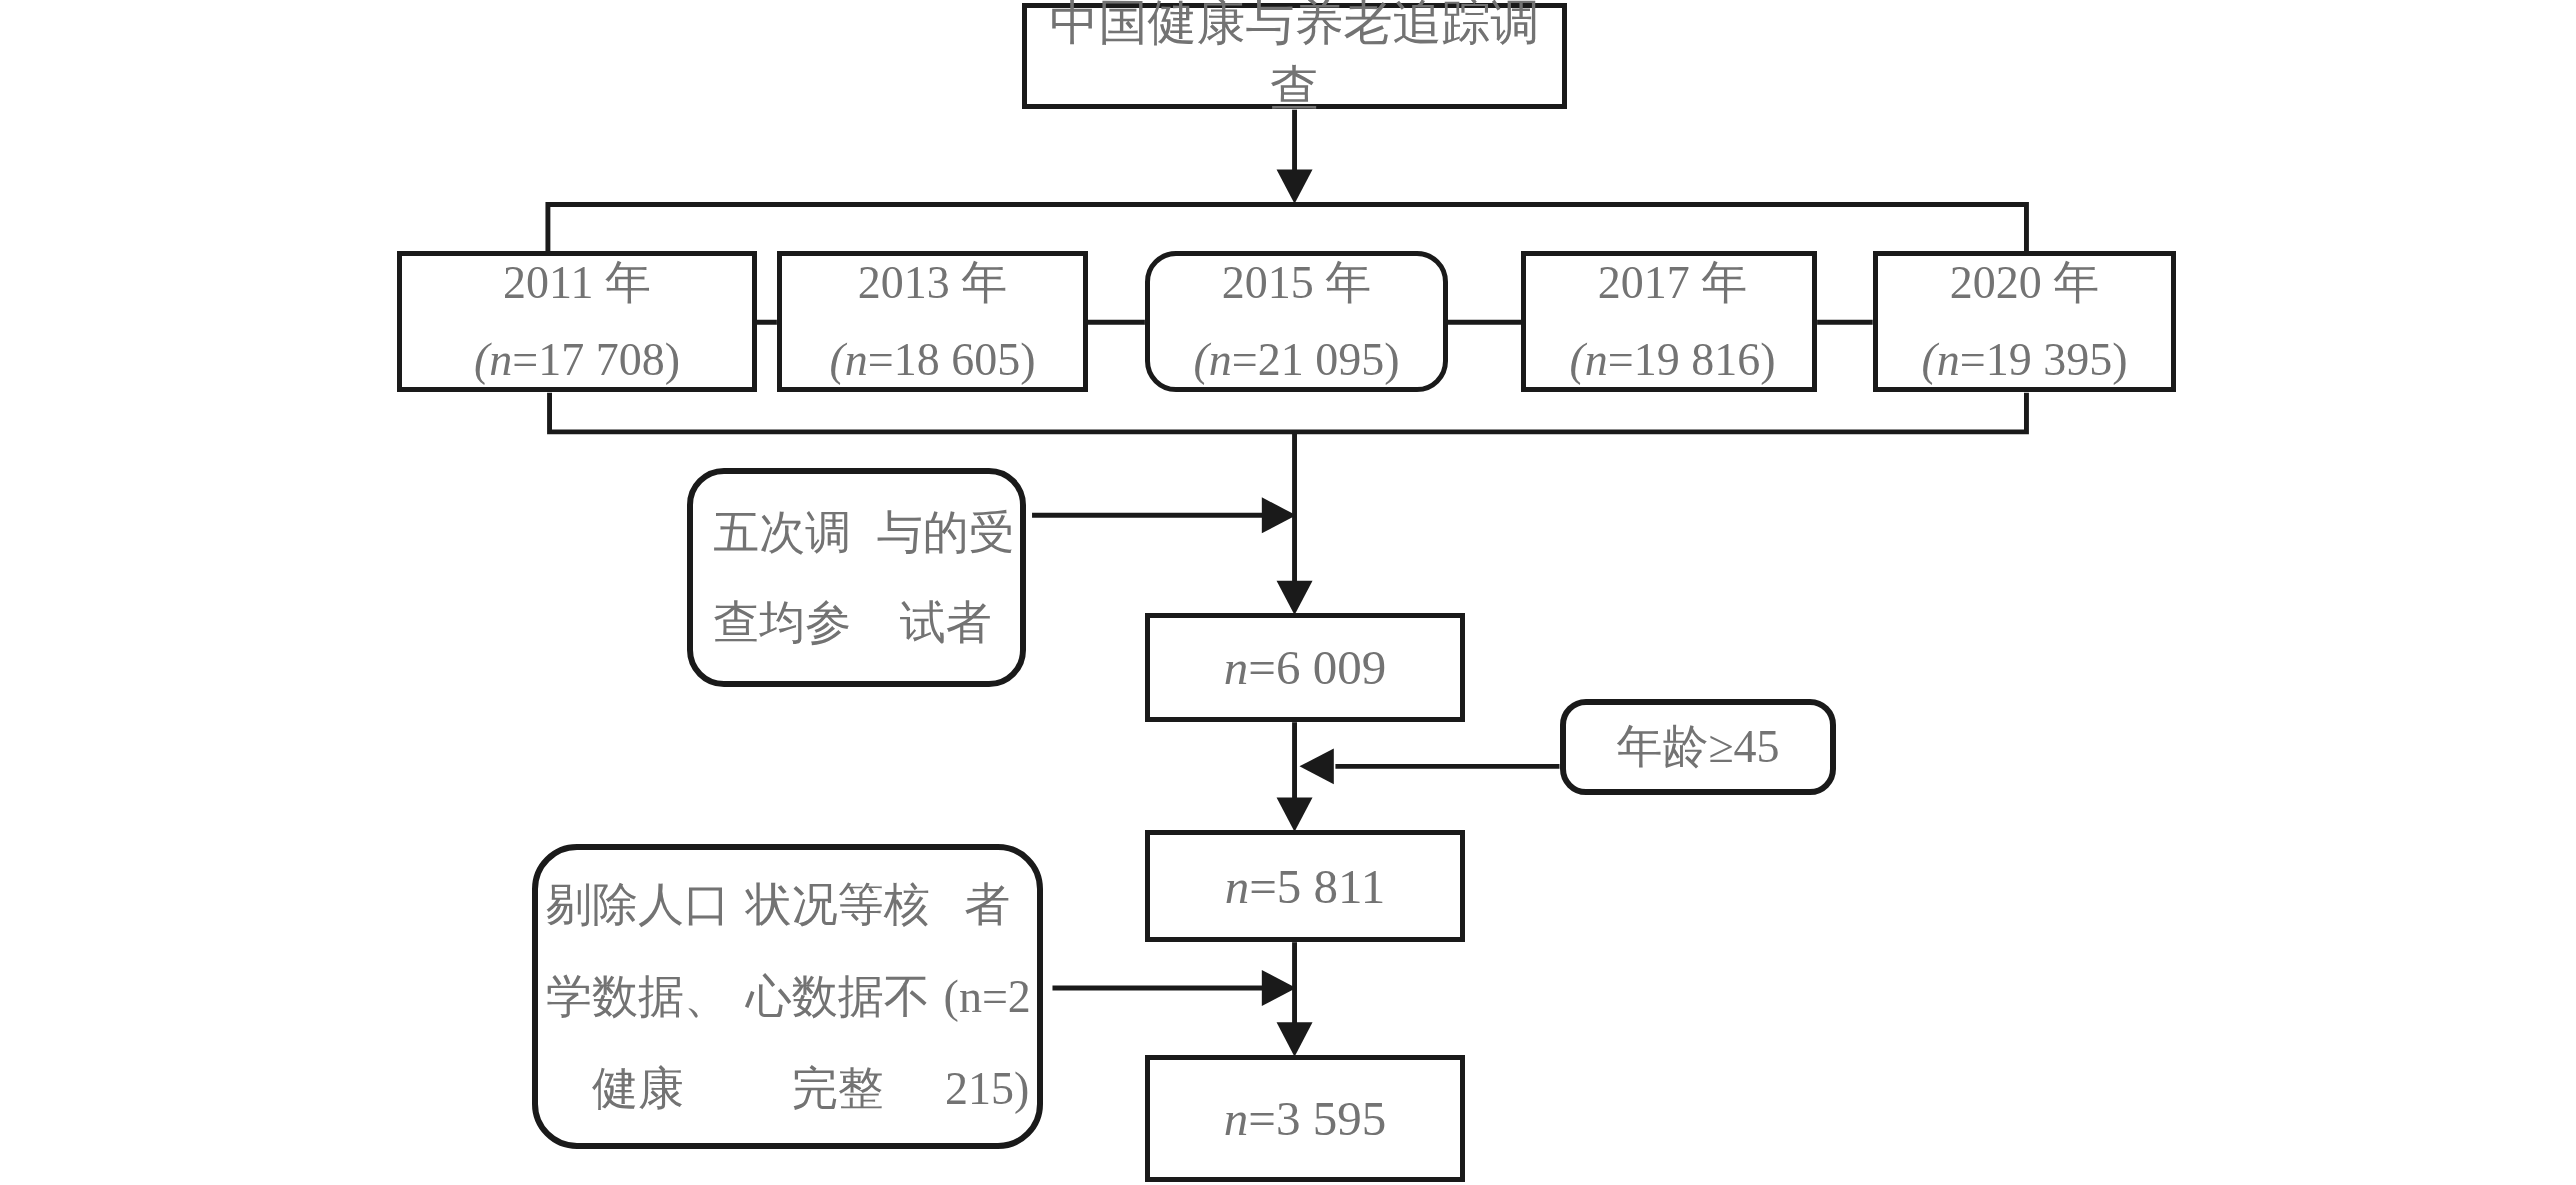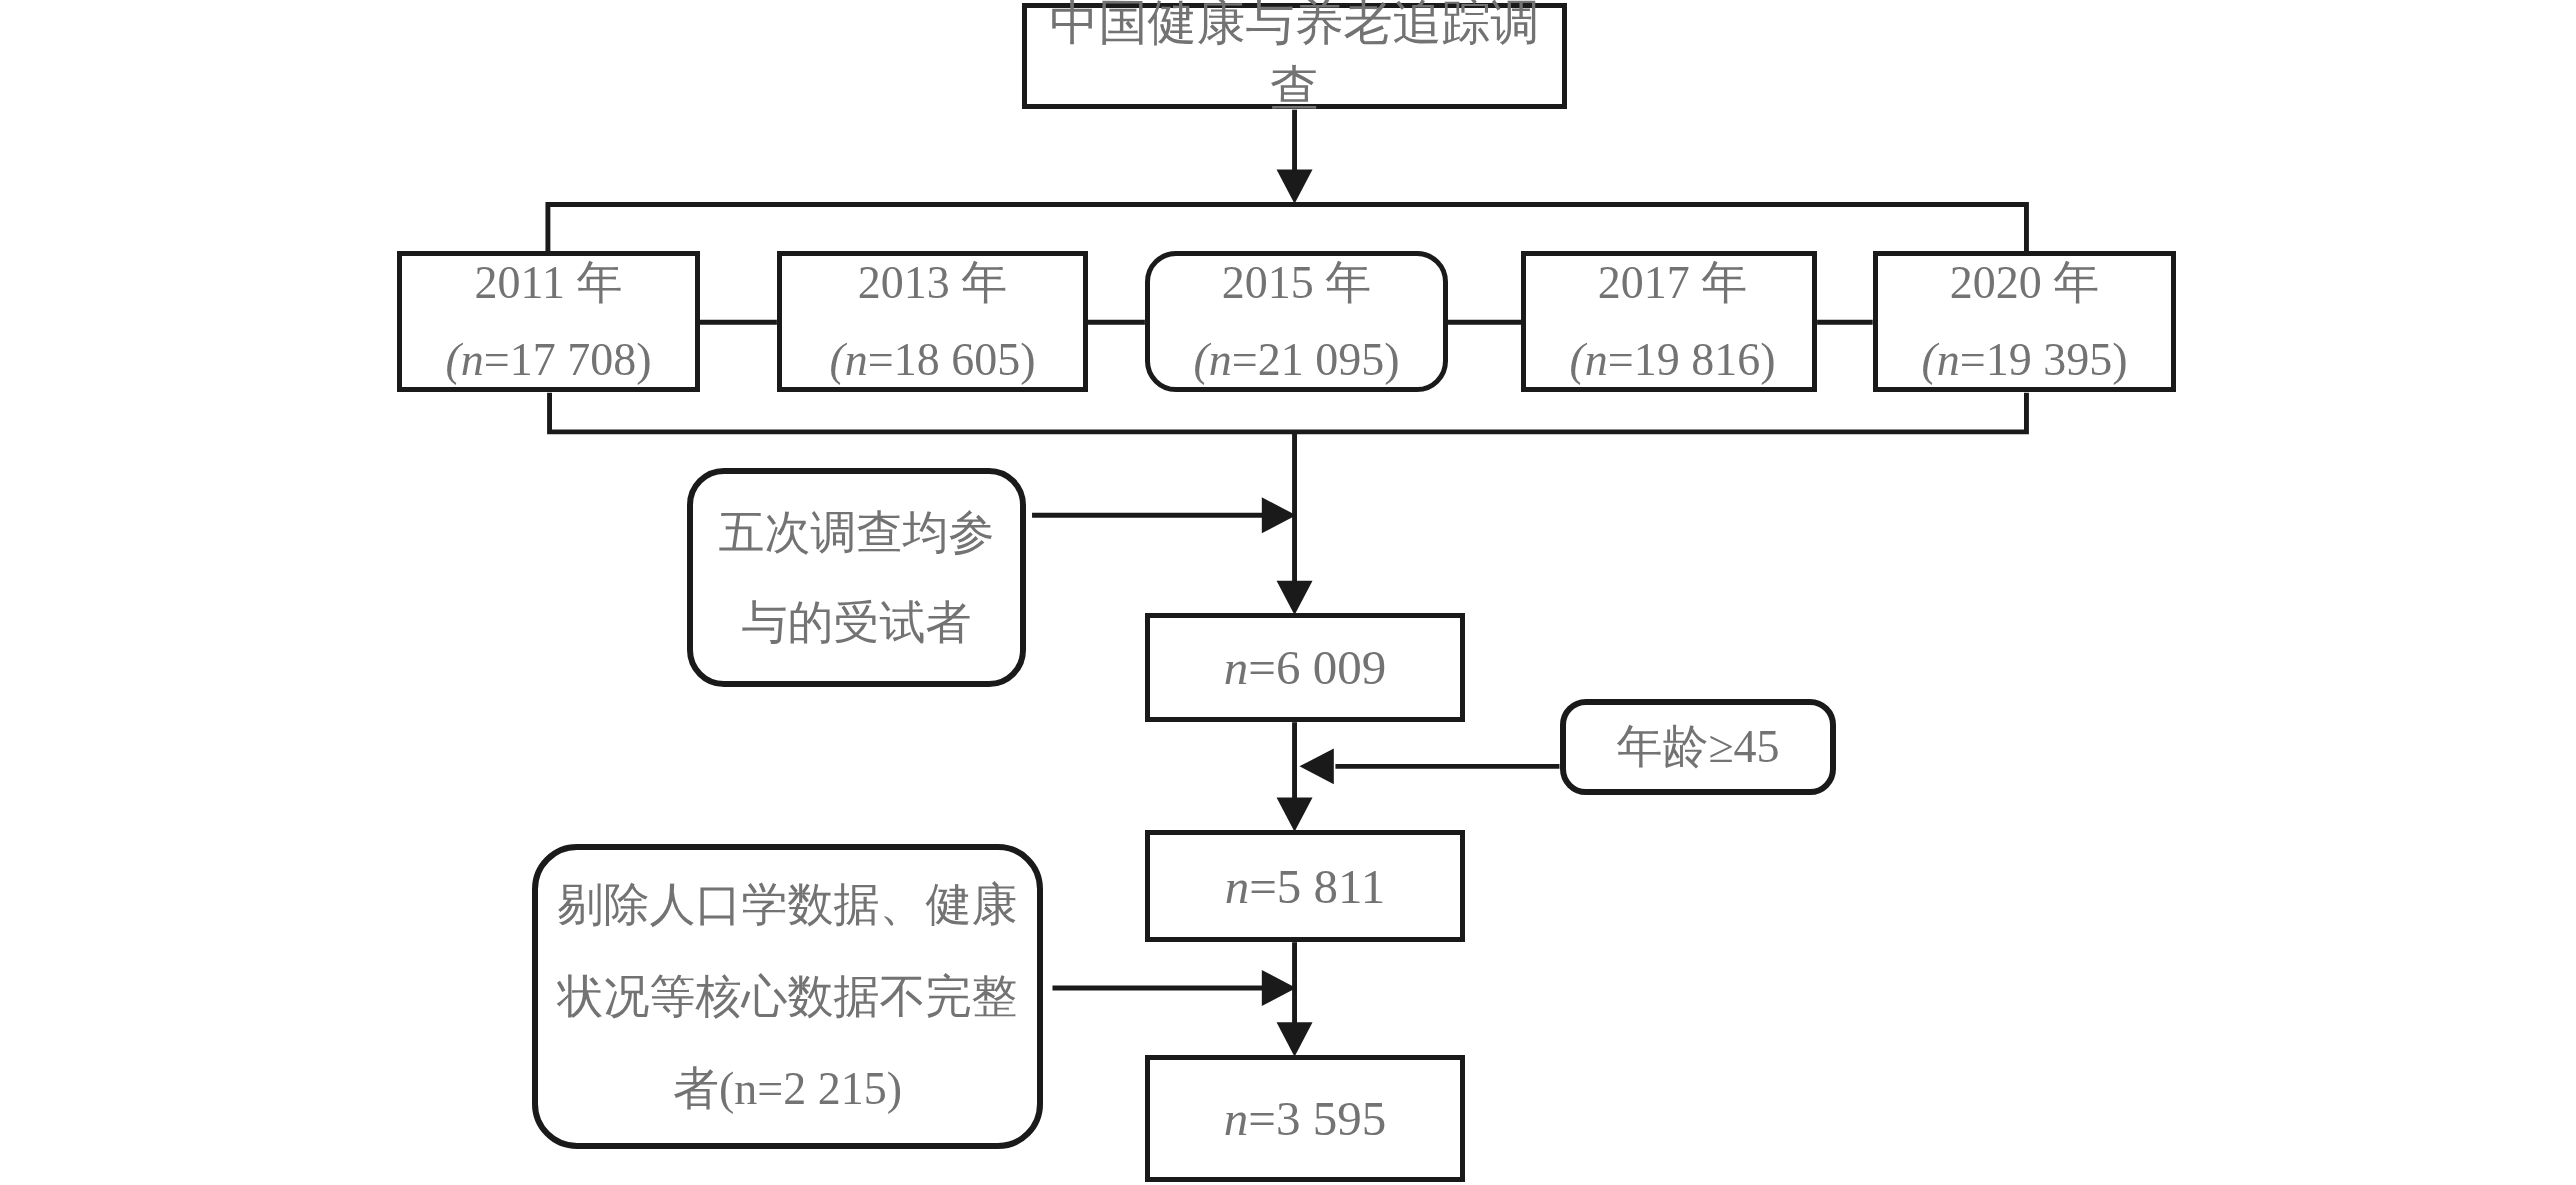--- a/index.html
+++ b/index.html
@@ -27,28 +27,28 @@
     align-items: center;
     justify-content: center;
     text-align: center;
   }
   .roundbox {
     position: absolute;
     box-sizing: border-box;
     border: 6.5px solid #1a1a1a;
     background: #ffffff;
     display: flex;
-    flex-direction: column;
+    flex-direction: row;
     align-items: center;
     justify-content: center;
     text-align: center;
   }
   .title-box   { left: 1022px; top: 3.3px;    width: 545px; height: 106px; font-size: 49px; }
   .wave-box    { top: 251px; height: 141px; font-size: 46px; }
-  .wave-1 { left: 397px;  width: 303px; font-family: Liberation Serif, serif; }
+  .wave-1 { left: 397px;  width: 360px; font-family: Liberation Serif, serif; }
   .wave-2 { left: 777px;  width: 311px; text-align: center; }
   .wave-3 { left: 1145px; width: 303px; border-radius: 31px; }
   .wave-4 { left: 1521px; width: 296px; padding-left: 7px; }
   .wave-5 { left: 1873px; width: 303px; }
   .wave-box .line { line-height: 1.0; }
   .wave-box .gap { height: 31px; }
   .result-box  { left: 1145px; width: 320px; font-size: 49px; }
   .result-1 { top: 613px;  height: 109px; }
   .result-2 { top: 830px; height: 112px; }
   .result-3 { top: 1055px; height: 127px; }

